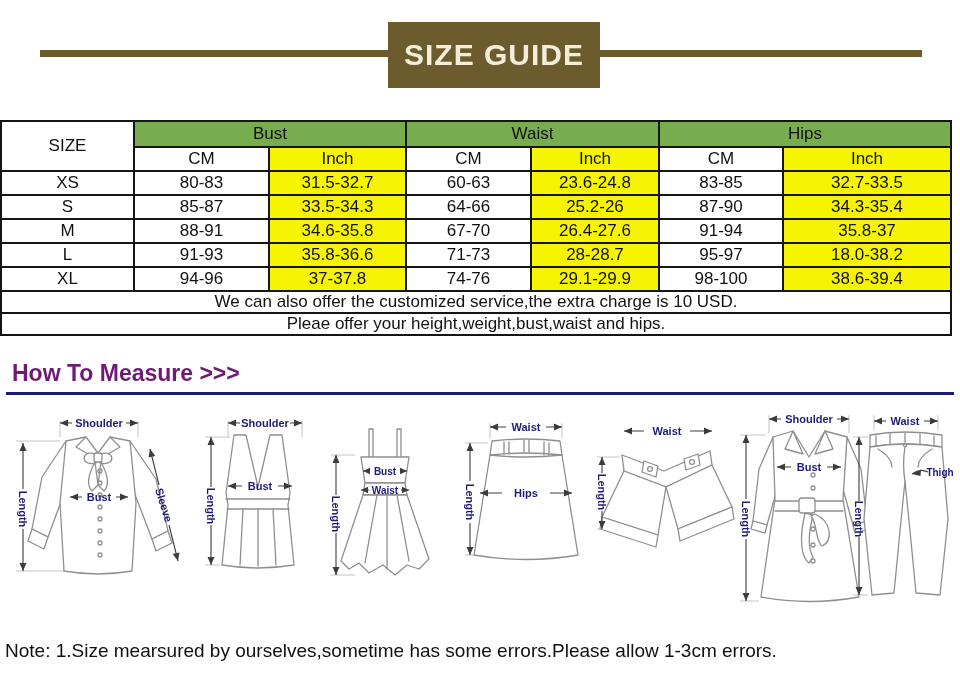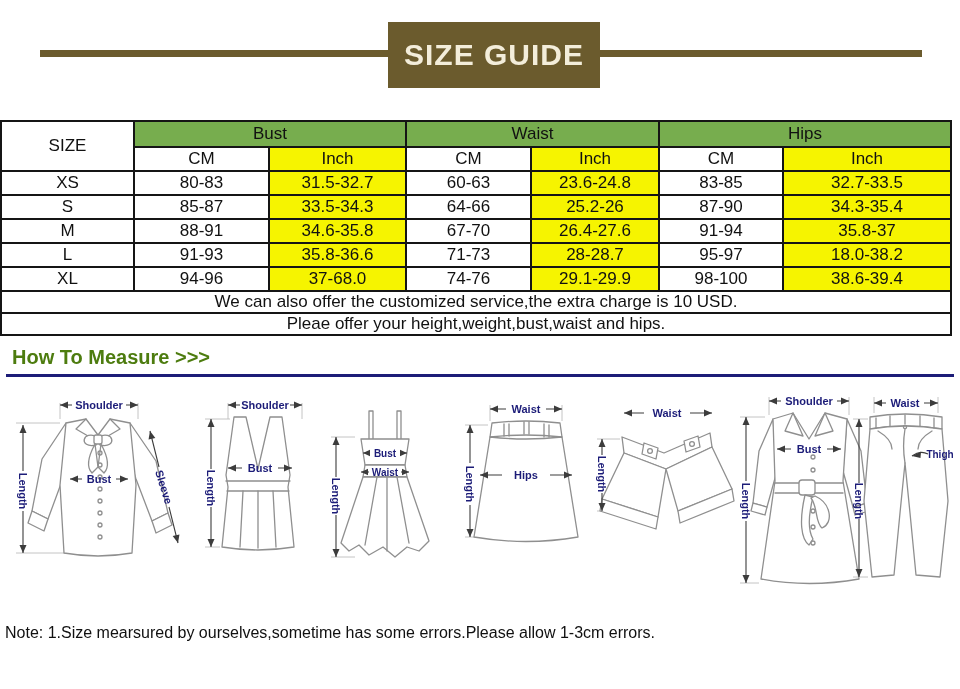--- a/index.html
+++ b/index.html
@@ -20,36 +20,36 @@
   .group-row td { height: 26px; font-size: 18px; }
   .unit-row td { height: 24px; font-size: 18px; }
   .data-row td { height: 24px; }
   .size-hd { font-size: 20px; }
   .size-col { font-size: 18px; }
   .green { background: #77ad4e; }
   .yellow { background: #f6f400; }
   .note-row td { height: 21px; text-align: left; font-size: 16.5px; padding-left: 5px; }
 
   
-  .measure-heading { margin: 10px 0 0 12px; font-size: 20px; font-weight: bold; color: #4d7c0f; }
+  .measure-heading { margin: 24px 0 0 12px; font-size: 23px; font-weight: bold; color: #701a75; }
   .measure-rule { margin: 5px 6px 0 6px; height: 3px; background: #1c1c78; }
 
   
   .diagrams { position: relative; height: 213px; margin-top: 16px; text-decoration: underline; }
   .diagrams svg { position: absolute; }
   .g  { fill: none;  stroke: #8f8f8f; stroke-width: 1.3; stroke-linejoin: round; stroke-linecap: round; }
   .gf { fill: #fff;  stroke: #8f8f8f; stroke-width: 1.3; stroke-linejoin: round; }
   .d  { stroke: #3c3c3c; stroke-width: 1.1; fill: none; }
   .w  { stroke: #bdbdbd; stroke-width: 0.9; fill: none; }
   .ah { fill: #3c3c3c; stroke: none; }
   text.lb { fill: #1c1c78; font: bold 11px "Liberation Sans", sans-serif; text-anchor: middle; }
   text.lbs { fill: #1c1c78; font: bold 10px "Liberation Sans", sans-serif; text-anchor: middle; }
 
   
-  .footer { margin: 16px 0 0 5px; font-size: 16px; line-height: 22.5px; color: #101010; }
+  .footer { margin: 16px 0 0 5px; font-size: 19px; line-height: 22.5px; color: #101010; }
 </style>
 </head>
 <body>
 
 <div class="page">
 
   <div class="band">
     <div class="band-line"></div>
     <div class="band-box">
       <span>SIZE GUIDE</span>
@@ -113,21 +113,21 @@
         <td>91-93</td>
         <td class="yellow">35.8-36.6</td>
         <td>71-73</td>
         <td class="yellow">28-28.7</td>
         <td>95-97</td>
         <td class="yellow">18.0-38.2</td>
       </tr>
       <tr class="data-row">
         <td class="size-col">XL</td>
         <td>94-96</td>
-        <td class="yellow">37-68.0</td>
+        <td class="yellow">37-37.8</td>
         <td>74-76</td>
         <td class="yellow">29.1-29.9</td>
         <td>98-100</td>
         <td class="yellow">38.6-39.4</td>
       </tr>
       <tr class="note-row">
         <td colspan="7">We can also offer the customized service,the extra charge is 10 USD.</td>
       </tr>
       <tr class="note-row">
         <td colspan="7">Pleae offer your height,weight,bust,waist and hips.</td>

